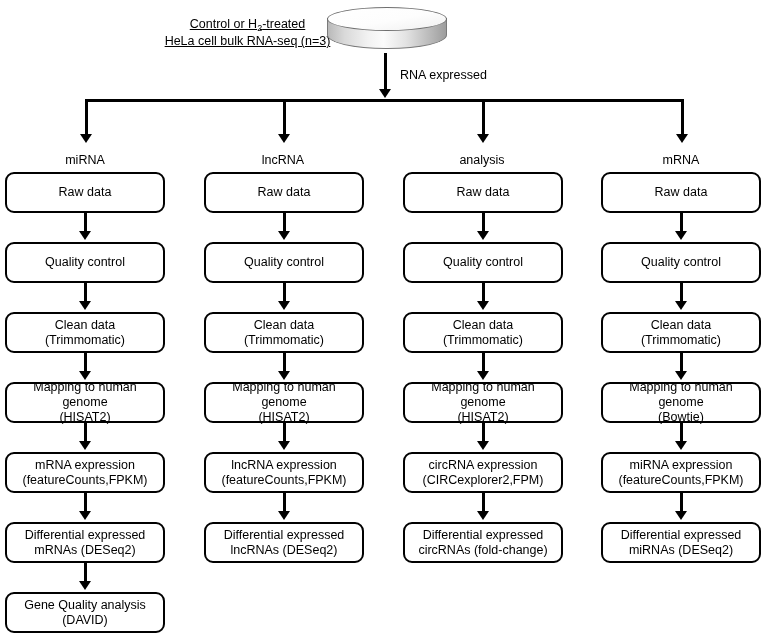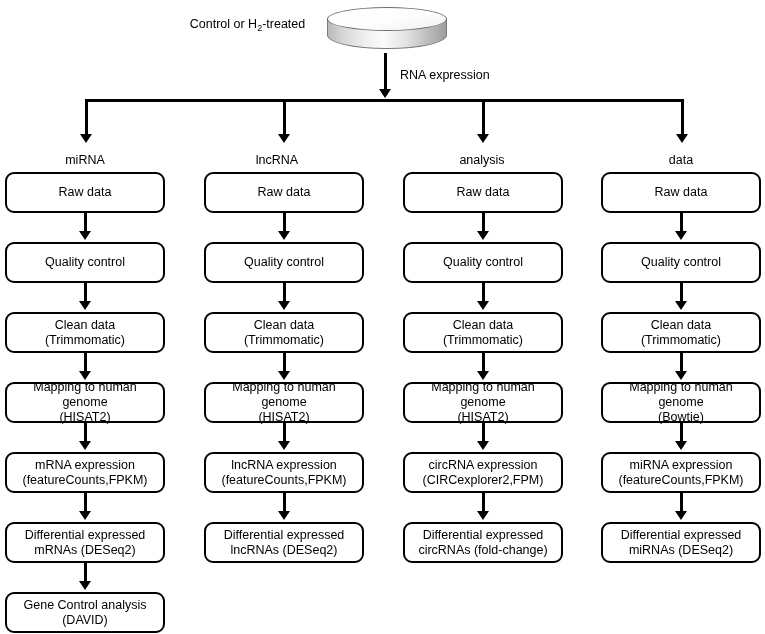--- a/index.html
+++ b/index.html
@@ -23,20 +23,21 @@
   
   .sample-caption {
     position: absolute;
     left: 160px;
     top: 16px;
     width: 175px;
     text-align: center;
     font-size: 12.5px;
     line-height: 16px;
     white-space: pre-line;
+    text-decoration: underline;
   }
   .sample-caption sub {
     font-size: 9px;
     vertical-align: baseline;
     position: relative;
     top: 3px;
   }
 
   
   .dish {
@@ -124,49 +125,49 @@
     line-height: 15px;
     white-space: pre-line;
     padding: 0 3px;
   }
 </style>
 </head>
 <body>
 
 <div id="canvas">
 
-  <div class="sample-caption"><span>Control or H</span><sub>2</sub><span>-treated</span><br></div>
+  <div class="sample-caption"><span>Control or H</span><sub>2</sub><span>-treated</span><br><span>HeLa cell bulk RNA-seq (n=3)</span></div>
 
   <div class="dish">
     <div class="dish-body"></div>
     <div class="dish-top"></div>
   </div>
 
   <div class="vline" style="left:384px; top:53px; height:38px;"></div>
   <div class="arrowhead" style="left:379px; top:89px;"></div>
-  <div class="edge-label" style="left:400px; top:68px;">RNA expression</div>
+  <div class="edge-label" style="left:400px; top:68px;">RNA expressed</div>
 
   <div class="hline" style="left:85px; top:99px; width:599px;"></div>
 
   <div class="vline" style="left:85px; top:99px; height:37px;"></div>
   <div class="arrowhead" style="left:80px; top:134px;"></div>
 
   <div class="vline" style="left:283px; top:99px; height:37px;"></div>
   <div class="arrowhead" style="left:278px; top:134px;"></div>
 
   <div class="vline" style="left:482px; top:99px; height:37px;"></div>
   <div class="arrowhead" style="left:477px; top:134px;"></div>
 
   <div class="vline" style="left:681px; top:99px; height:37px;"></div>
   <div class="arrowhead" style="left:676px; top:134px;"></div>
 
   <div class="col-header" style="left:25px;  top:153px; width:120px;">miRNA</div>
-  <div class="col-header" style="left:217px; top:153px; width:120px;">lncRNA</div>
+  <div class="col-header" style="left:223px; top:153px; width:120px;">lncRNA</div>
   <div class="col-header" style="left:422px; top:153px; width:120px;">analysis</div>
-  <div class="col-header" style="left:621px; top:153px; width:120px;">data</div>
+  <div class="col-header" style="left:621px; top:153px; width:120px;">mRNA</div>
 
   <div class="node" style="left:5px;  top:172px; width:160px; height:41px;">Raw data</div>
   <div class="vline" style="left:84px; top:213px; height:20px;"></div>
   <div class="arrowhead" style="left:79px; top:231px;"></div>
 
   <div class="node" style="left:5px;  top:242px; width:160px; height:41px;">Quality control</div>
   <div class="vline" style="left:84px; top:283px; height:20px;"></div>
   <div class="arrowhead" style="left:79px; top:301px;"></div>
 
   <div class="node" style="left:5px;  top:312px; width:160px; height:41px;">Clean data
@@ -182,21 +183,21 @@
   <div class="node" style="left:5px;  top:452px; width:160px; height:41px;">mRNA expression
 (featureCounts,FPKM)</div>
   <div class="vline" style="left:84px; top:493px; height:20px;"></div>
   <div class="arrowhead" style="left:79px; top:511px;"></div>
 
   <div class="node" style="left:5px;  top:522px; width:160px; height:41px;">Differential expressed
 mRNAs (DESeq2)</div>
   <div class="vline" style="left:84px; top:563px; height:20px;"></div>
   <div class="arrowhead" style="left:79px; top:581px;"></div>
 
-  <div class="node" style="left:5px;  top:592px; width:160px; height:41px;">Gene Control analysis
+  <div class="node" style="left:5px;  top:592px; width:160px; height:41px;">Gene Quality analysis
 (DAVID)</div>
 
   <div class="node" style="left:204px; top:172px; width:160px; height:41px;">Raw data</div>
   <div class="vline" style="left:283px; top:213px; height:20px;"></div>
   <div class="arrowhead" style="left:278px; top:231px;"></div>
 
   <div class="node" style="left:204px; top:242px; width:160px; height:41px;">Quality control</div>
   <div class="vline" style="left:283px; top:283px; height:20px;"></div>
   <div class="arrowhead" style="left:278px; top:301px;"></div>
 

